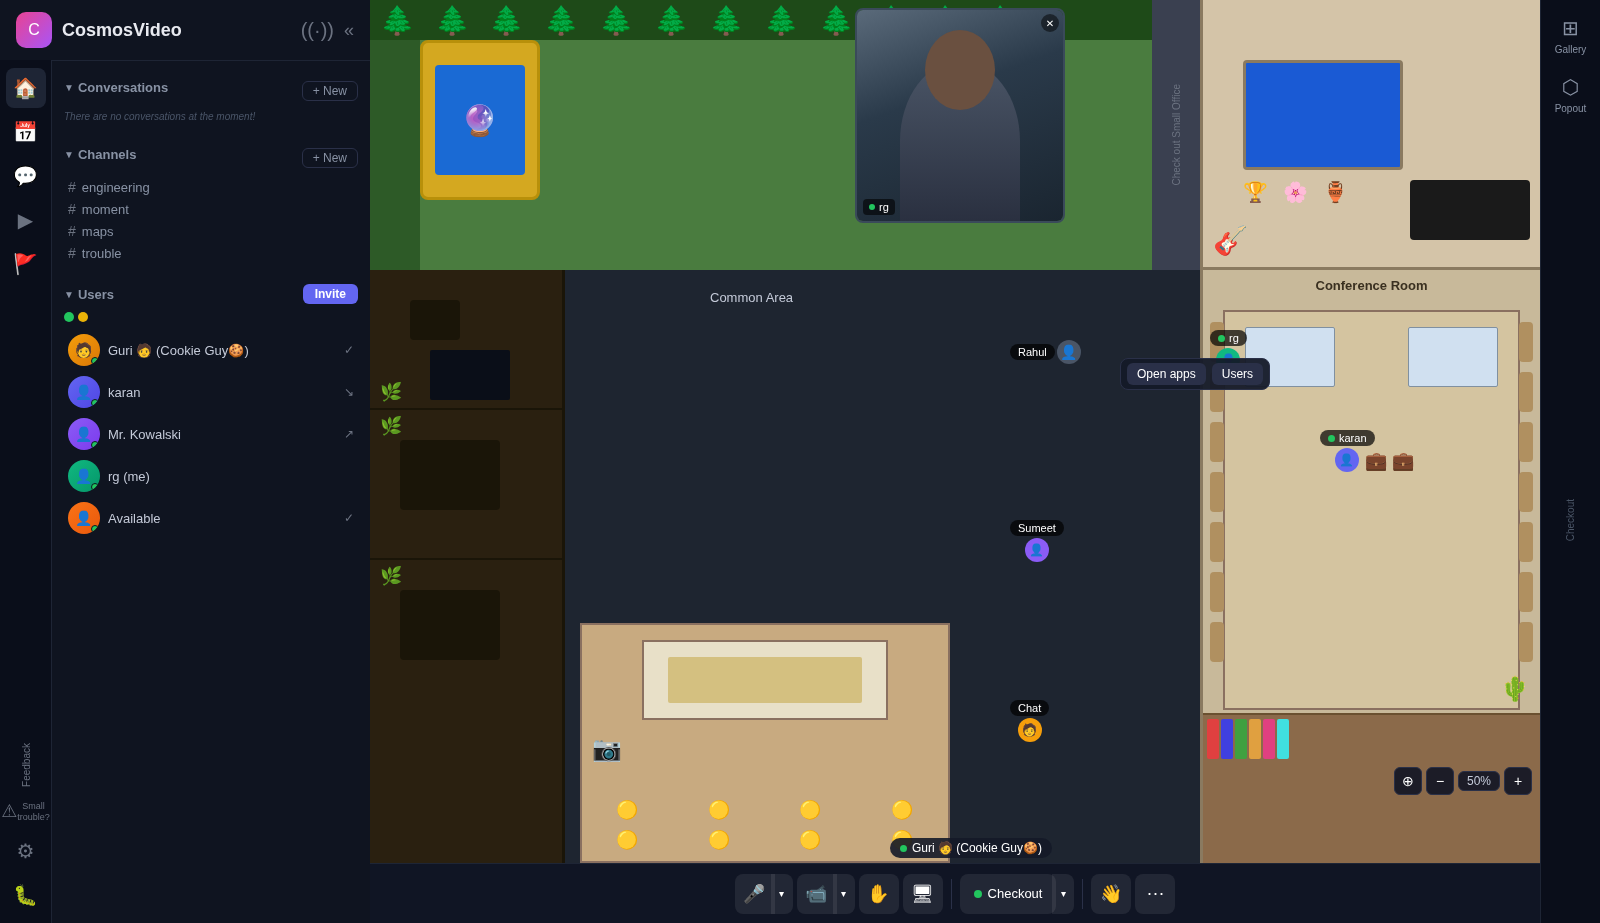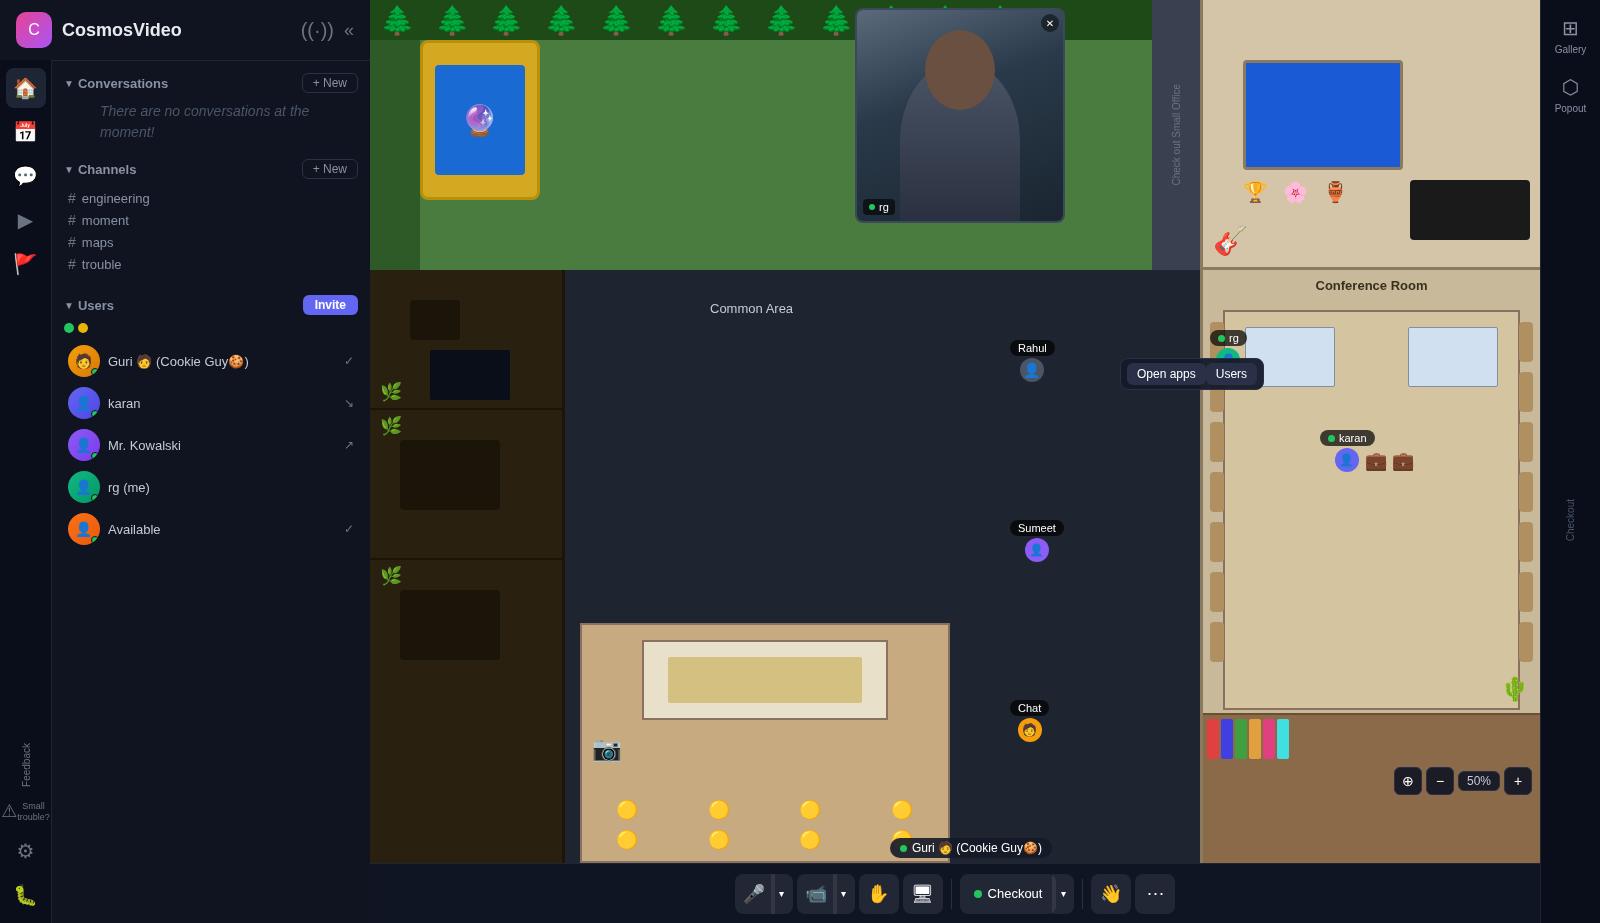--- a/index.html
+++ b/index.html
@@ -102,28 +102,28 @@
     .chevron { font-size: 10px; }
 
     .new-btn {
       background: transparent;
       border: 1px solid #2a3048;
       color: #8892a4;
       padding: 2px 10px;
       border-radius: 6px;
       font-size: 12px;
       cursor: pointer;
+      margin-top: 8px;
     }
 
     .empty-msg {
       color: #4a5568;
-      font-size: 14px;
+      font-size: 10px;
       font-style: italic;
       line-height: 1.5;
-      margin-left: 36px;
     }
 
     .channel-item {
       display: flex;
       align-items: center;
       gap: 6px;
       color: #8892a4;
       font-size: 13px;
       padding: 3px 4px;
       border-radius: 4px;
@@ -220,21 +220,20 @@
       font-weight: 600;
       white-space: nowrap;
     }
 
     
     .common-area-label {
       position: absolute;
       color: #c4cad8;
       font-size: 13px;
       font-weight: 500;
-      margin-top: 11px;
     }
 
     .context-btn {
       background: #2a3048;
       border: none;
       color: white;
       padding: 4px 10px;
       border-radius: 6px;
       font-size: 12px;
       cursor: pointer;
@@ -654,34 +653,34 @@
           <span style="position:absolute;bottom:160px;right:10px;font-size:24px;">🌵</span>
 
           <div style="position:absolute;bottom:0;left:330px;width:200px;bottom:0;height:200px;">
             
             
           </div>
         </div>
 
       </div>
 
-      <div style="position:absolute;top:340px;left:640px;display:flex;flex-direction:column;align-items:center;gap:2px;z-index:10;">
+      <div style="position:absolute;top:340px;left:640px;display:flex;flex-direction:row;align-items:center;gap:2px;z-index:10;">
         <div style="background:rgba(0,0,0,0.7);color:white;font-size:11px;padding:2px 8px;border-radius:10px;">Rahul</div>
         <div style="width:24px;height:24px;border-radius:50%;background:#4a5566;display:flex;align-items:center;justify-content:center;font-size:14px;">👤</div>
       </div>
 
       <div style="position:absolute;top:330px;left:840px;display:flex;flex-direction:column;align-items:center;gap:2px;z-index:15;">
         <div style="background:rgba(0,0,0,0.7);color:white;font-size:11px;padding:2px 8px;border-radius:10px;display:flex;align-items:center;gap:4px;">
           <span style="width:7px;height:7px;border-radius:50%;background:#22c55e;display:inline-block;"></span>
           <span>rg</span>
         </div>
         <div style="width:24px;height:24px;border-radius:50%;background:#10b981;display:flex;align-items:center;justify-content:center;font-size:12px;">👤</div>
       </div>
 
-      <div style="position:absolute;top:358px;left:750px;background:rgba(20,25,40,0.95);border-radius:8px;padding:4px 6px;z-index:30;display:flex;border:1px solid #2a3048;align-items:center;">
+      <div style="position:absolute;top:358px;left:750px;background:rgba(20,25,40,0.95);border-radius:8px;padding:4px 6px;z-index:30;display:flex;gap:6px;border:1px solid #2a3048;align-items:center;">
         <button class="context-btn">Open apps</button>
         <button class="context-btn">Users</button>
       </div>
 
       <div style="position:absolute;top:430px;left:950px;display:flex;flex-direction:column;align-items:center;gap:2px;z-index:10;">
         <div style="background:rgba(0,0,0,0.7);color:white;font-size:11px;padding:2px 8px;border-radius:10px;display:flex;align-items:center;gap:4px;">
           <span style="width:7px;height:7px;border-radius:50%;background:#22c55e;display:inline-block;"></span>
           <span>karan</span>
         </div>
         <div style="width:24px;height:24px;border-radius:50%;background:#6366f1;display:flex;align-items:center;justify-content:center;font-size:12px;">👤</div>

